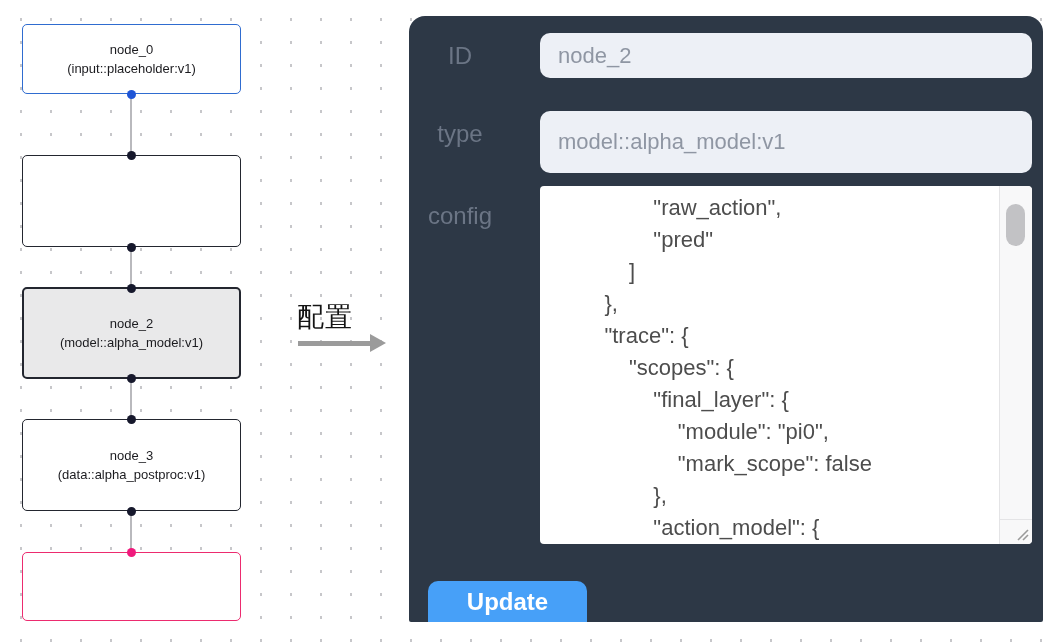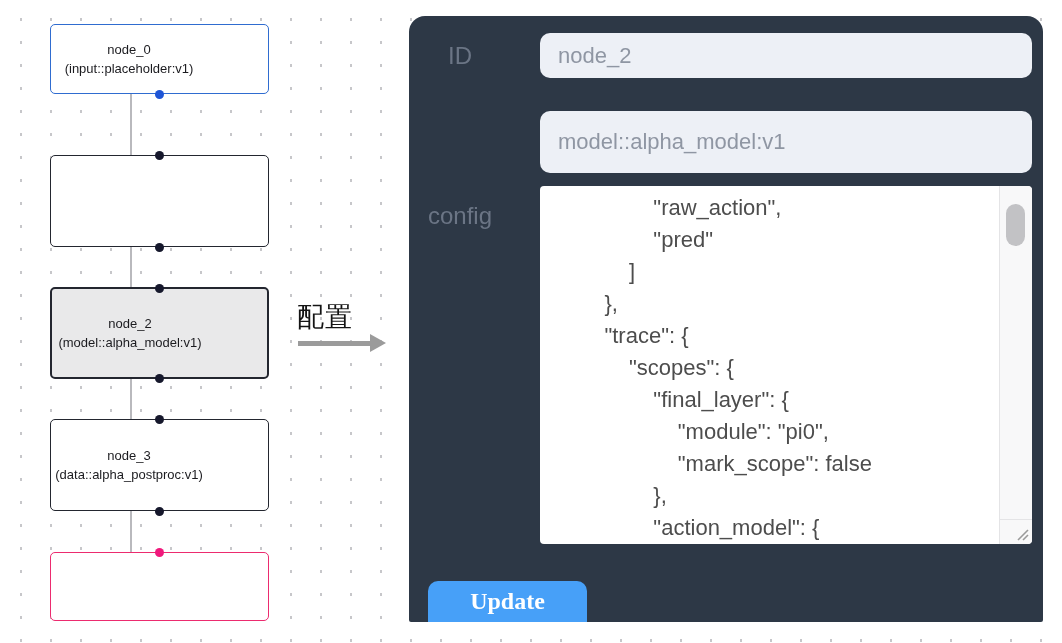--- a/index.html
+++ b/index.html
@@ -15,21 +15,21 @@
   }
 
   
   .edge-line {
     position:absolute; left:130px; top:90px; width:2px; height:467px;
     background:#b9b9bd;
   }
   .flow-node {
     position:absolute; left:22px; width:219px;
     background:#ffffff; border:1.5px solid #23262f; border-radius:5px;
-    display:flex; align-items:center; margin-left:28px;
+    display:flex; align-items:center; justify-content:center;
   }
   .flow-node .node-text {
     width:156px; text-align:center; font-size:13px; line-height:1.5;
     color:#1b1b1f; word-break:break-all;
   }
   .node-input  { border-color:#2f6cd0; }
   .node-output { border-color:#ec2b6f; }
   .node-selected { background:#e9e9ea; border-width:2px; }
   .n0 { top:24px;  height:70px; }
   .n1 { top:155px; height:92px; }
@@ -104,21 +104,21 @@
   .scroll-corner {
     position:absolute; left:0; right:0; bottom:0; height:25px;
     border-top:1px solid #e4e4e6;
   }
   .resize-grip { position:absolute; right:3px; bottom:3px; }
 
   .update-button {
     position:absolute; left:19px; top:565px; width:159px; height:41px;
     background:#47a0f8; border:none; border-radius:10px 10px 0 0;
     color:#ffffff; font-size:24px; font-weight:bold;
-    font-family:Liberation Serif, serif;
+    font-family:Liberation Sans, sans-serif;
     display:flex; align-items:center; justify-content:center;
     cursor:pointer;
   }
 </style>
 </head>
 <body>
 
 <div class="edge-line"></div>
 
 <div class="flow-node node-input n0">
@@ -158,20 +158,21 @@
 
 <div class="annotation-label">配置</div>
 <div class="arrow-shaft"></div>
 <div class="arrow-head"></div>
 
 <div class="panel">
 
   <div class="field-label lbl-id">ID</div>
   <input class="panel-input inp-id" value="node_2" style="">
 
+  <div class="field-label lbl-type">type</div>
   <input class="panel-input inp-type" value="model::alpha_model:v1" style="">
 
   <div class="field-label lbl-config">config</div>
 
   <div class="config-box">
     <div class="config-text">            "raw_action",
             "pred"
         ]
     },
     "trace": {

